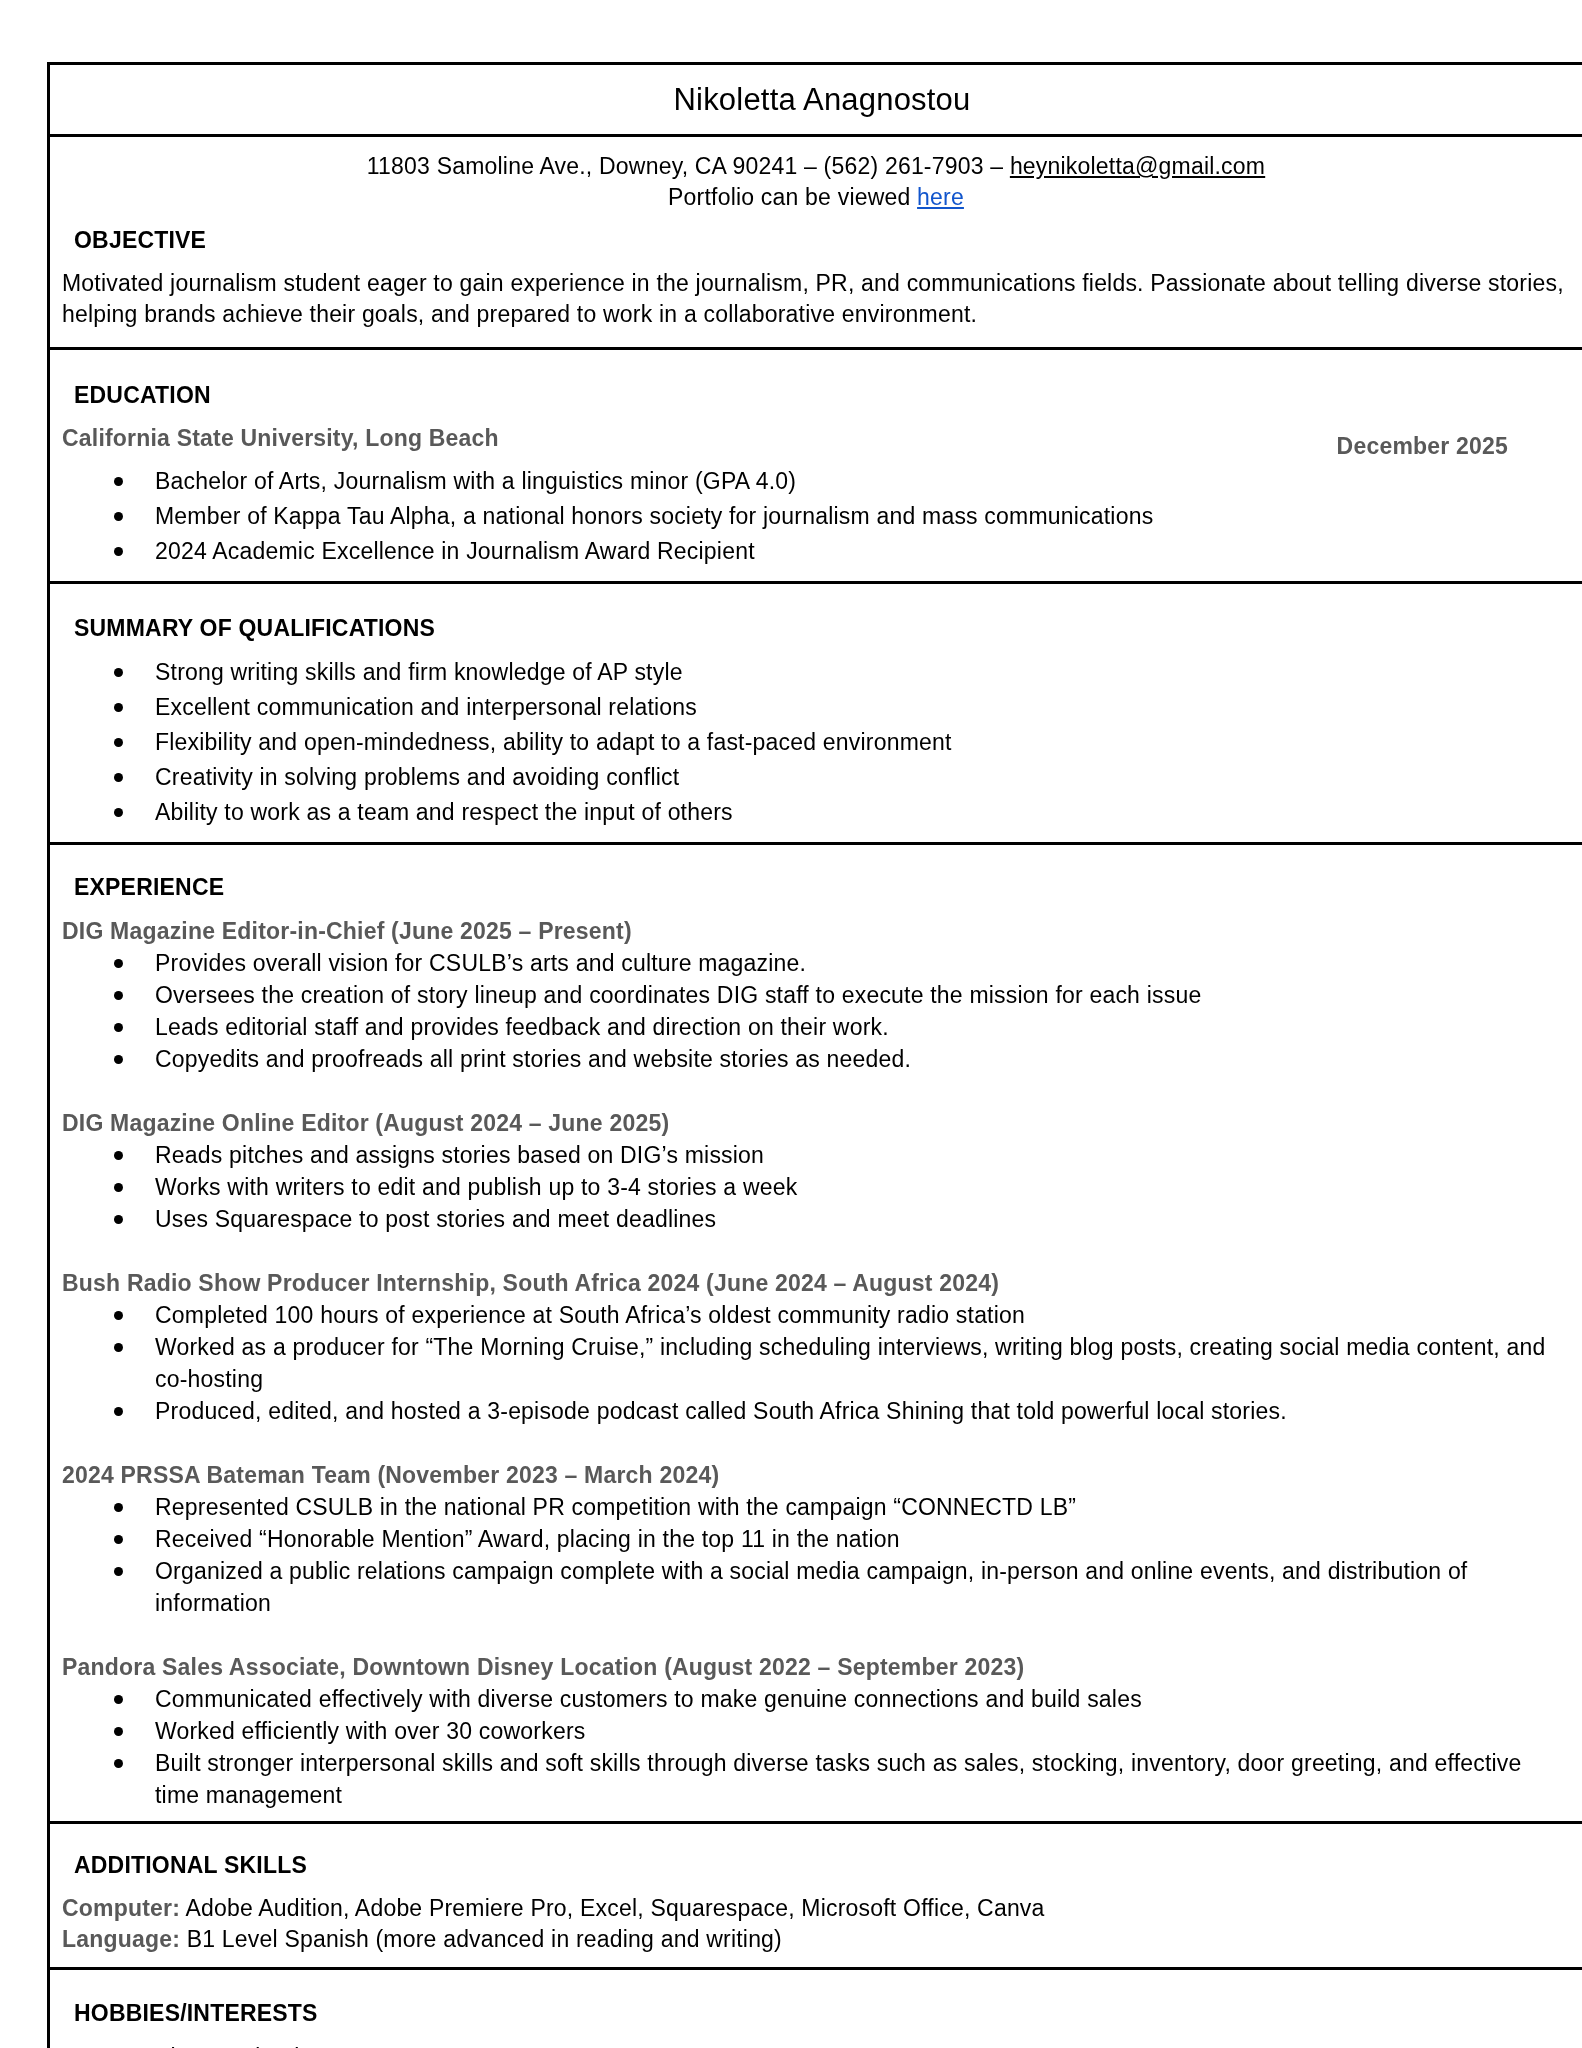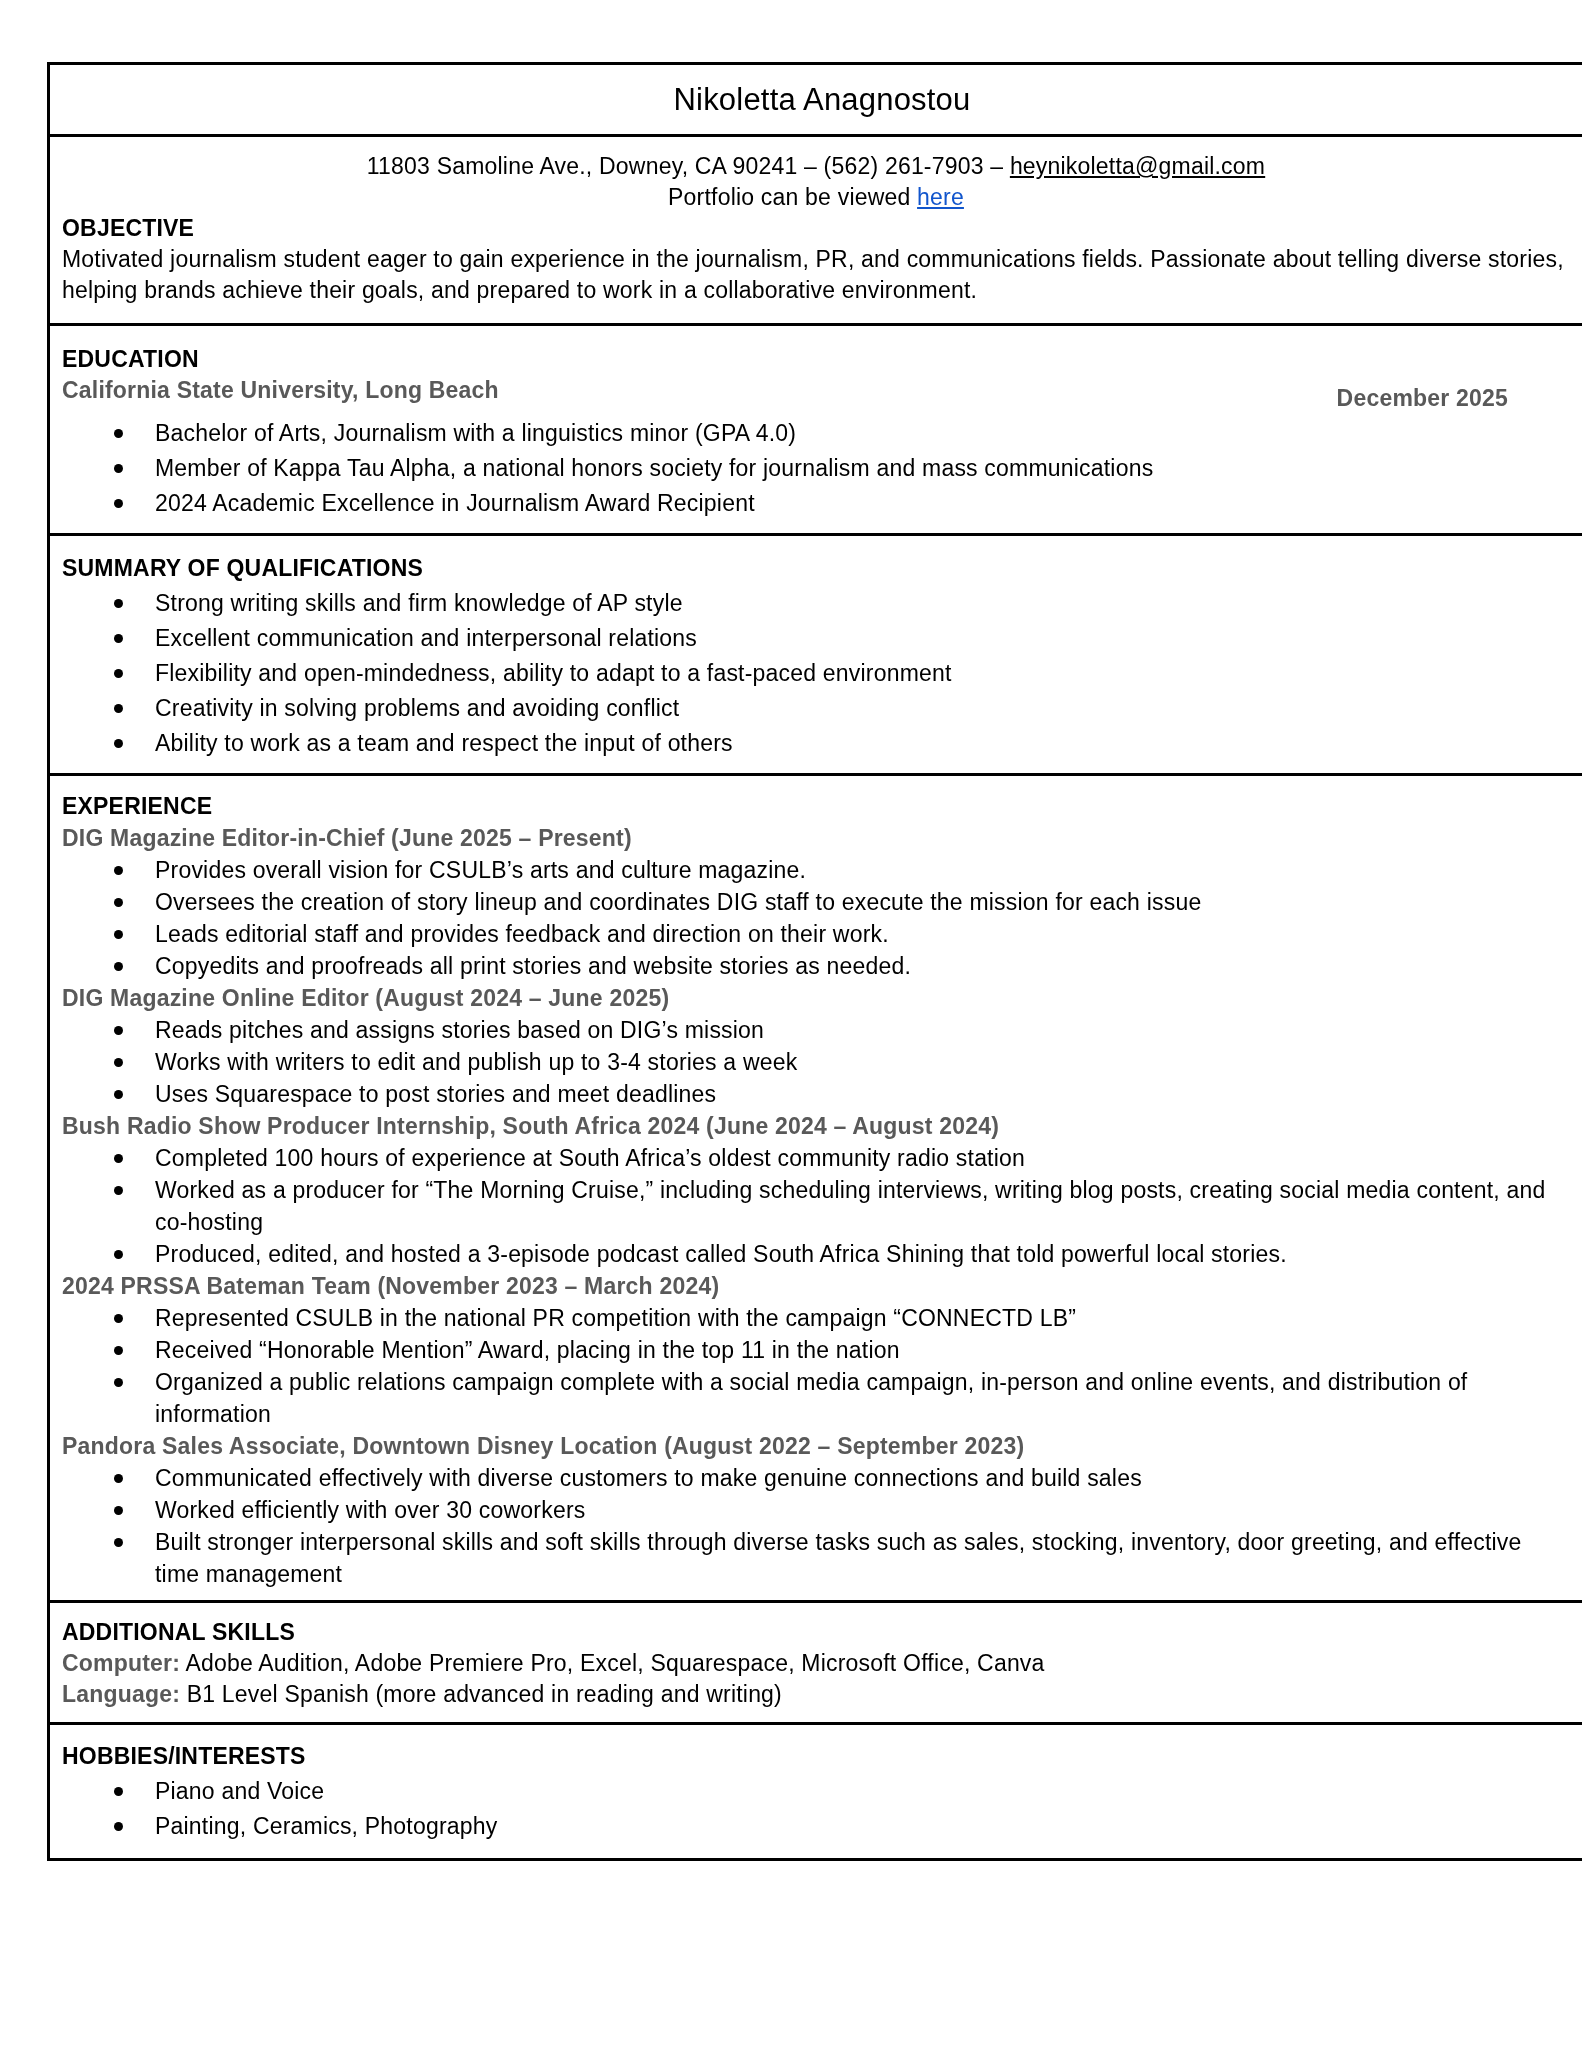--- a/index.html
+++ b/index.html
@@ -38,21 +38,21 @@
   .row-contact { padding: 14px 24px 17px 12px; }
   .center-line { text-align: center; line-height: 31px; }
 
   a.black-link { color: #000; text-decoration: underline; cursor: pointer; }
   a.blue-link  { color: #1155cc; text-decoration: underline; cursor: pointer; }
 
   .heading {
     font-weight: bold;
     font-size: 23px;
     line-height: 31px;
-    margin: 0;
+    margin: 12px;
   }
   .sub { color: #595959; font-weight: bold; }
   .body-text { margin: 0; line-height: 31px; }
 
   ul.bullets { list-style: none; margin: 0; padding: 0; }
   ul.bullets li {
     position: relative;
     padding-left: 93px;
     line-height: 32px;
   }
@@ -69,21 +69,21 @@
   ul.bullets.spaced li { margin-top: 3px; }
 
   .row-education { padding: 18px 24px 14px 12px; }
   .edu-line { display: flex; justify-content: space-between; line-height: 31px; gap: 44px; }
   .edu-date { padding-right: 62px; white-space: nowrap; margin-top: 8px; }
 
   .row-summary { padding: 17px 24px 14px 12px; }
 
   .row-experience { padding: 15px 24px 10px 12px; }
   .job-title { line-height: 32px; }
-  .job { }
+  .job { margin-top: 32px; }
   .job.first { margin-top: 0; }
 
   .row-skills { padding: 14px 24px 12px 12px; }
   .skill-line { line-height: 31px; }
 
   .row-hobbies { padding: 16px 24px 16px 12px; }
 </style>
 </head>
 <body>
 

